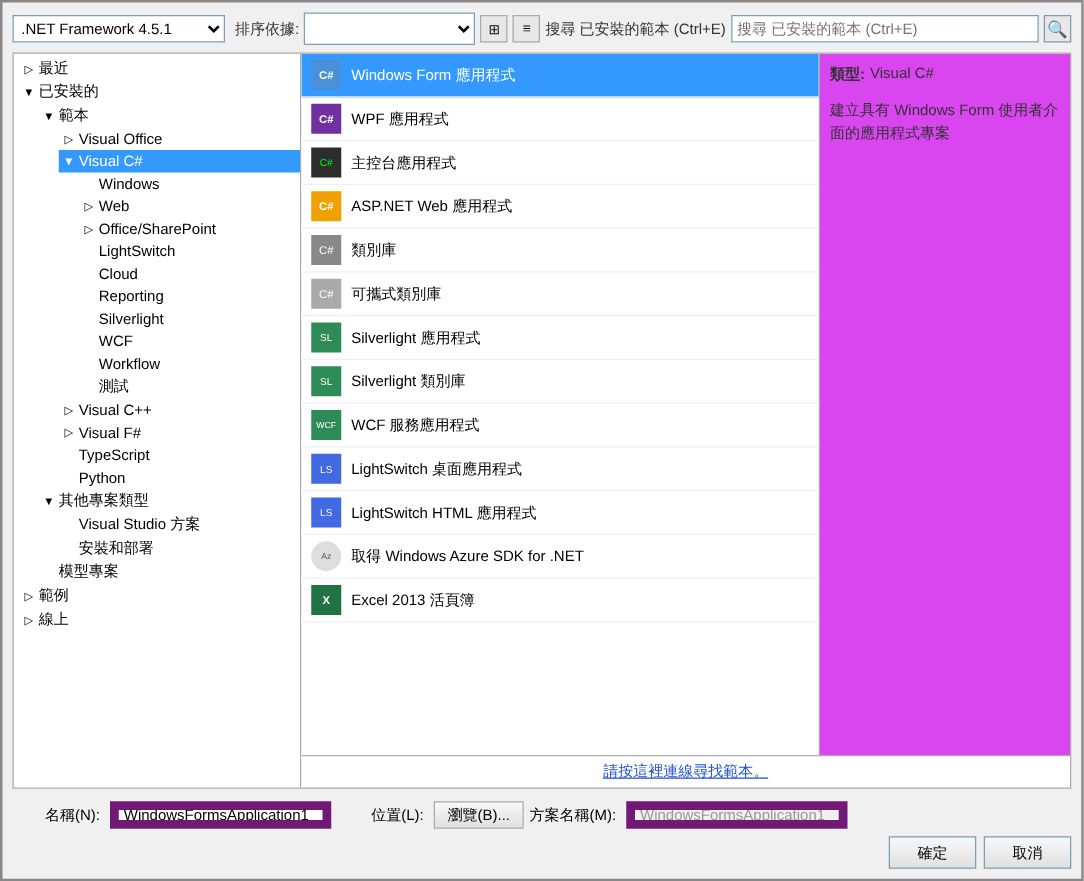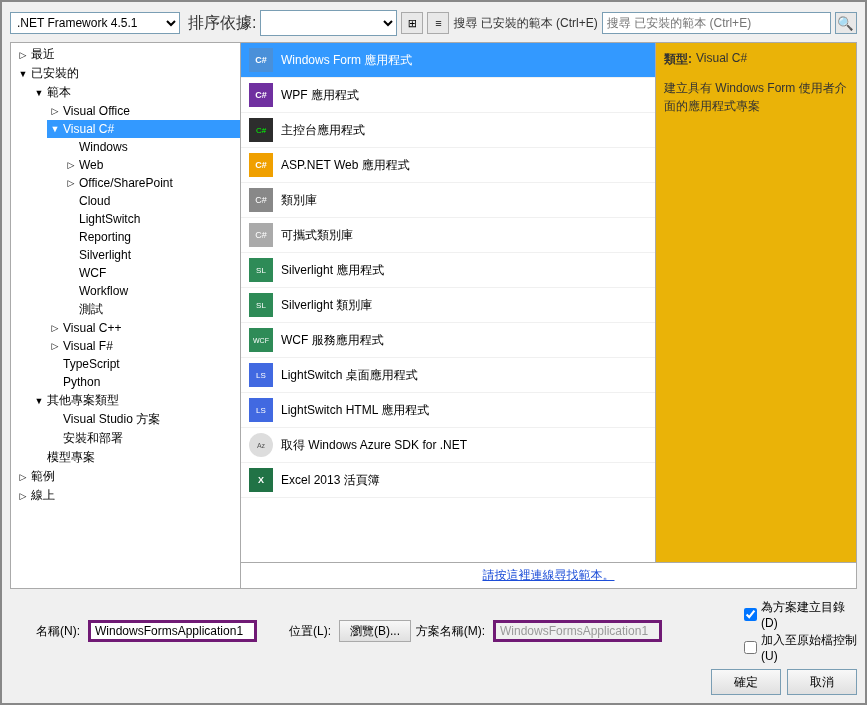--- a/index.html
+++ b/index.html
@@ -81,21 +81,21 @@
     .framework-select {
       width: 170px;
       height: 22px;
       border: 1px solid #7a9eb4;
       background: white;
       font-size: 12px;
       padding: 0 2px;
     }
 
     .sort-label {
-      font-size: 16px;
+      font-size: 12px;
       color: #333;
       margin-left: 4px;
     }
 
     .sort-select {
       width: 137px;
       height: 22px;
       border: 1px solid #7a9eb4;
       background: white;
       font-size: 12px;
@@ -215,21 +215,21 @@
       justify-content: center;
     }
 
     .project-name {
       font-size: 12px;
     }
 
     
     .info-panel {
       width: 200px;
-      background: #eab308;
+      background: #d946ef;
       padding: 8px;
       flex-shrink: 0;
       overflow-y: auto;
     }
 
     .info-type-label {
       font-size: 12px;
       font-weight: bold;
       color: #333;
       margin-bottom: 4px;
@@ -279,21 +279,21 @@
     .form-label {
       width: 70px;
       font-size: 12px;
       text-align: right;
       flex-shrink: 0;
     }
 
     .form-input {
       flex: 1;
       height: 22px;
-      border: 3px solid #701a75;
+      border: 7px solid #701a75;
       background: white;
       padding: 0 4px;
       font-size: 12px;
     }
 
     .form-input.disabled {
       background: #f0f0f0;
       color: #999;
     }
 
@@ -421,26 +421,26 @@
           <span class="item-label">Web</span>
         </div>
 
         <div class="tree-row indent4">
           <span class="expand-icon">▷</span>
           <span class="item-label">Office/SharePoint</span>
         </div>
 
         <div class="tree-row indent4">
           <span class="expand-icon">&nbsp;</span>
+          <span class="item-label">LightSwitch</span>
+        </div>
+
+        <div class="tree-row indent4">
+          <span class="expand-icon">&nbsp;</span>
           <span class="item-label">Cloud</span>
-        </div>
-
-        <div class="tree-row indent4">
-          <span class="expand-icon">&nbsp;</span>
-          <span class="item-label">LightSwitch</span>
         </div>
 
         <div class="tree-row indent4">
           <span class="expand-icon">&nbsp;</span>
           <span class="item-label">Reporting</span>
         </div>
 
         <div class="tree-row indent4">
           <span class="expand-icon">&nbsp;</span>
           <span class="item-label">Silverlight</span>
@@ -613,33 +613,20 @@
       <div class="form-row">
         <label class="form-label">位置(L):</label>
         <button class="browse-btn">瀏覽(B)...</button>
       </div>
 
       <div class="form-row">
         <label class="form-label">方案名稱(M):</label>
         <input class="form-input disabled" type="text" value="WindowsFormsApplication1" disabled="" style="">
       </div>
 
-      <div class="form-row">
-        <span class="form-label"></span>
-        <div style="display:flex;flex-direction:column;gap:2px;">
-          <div class="checkbox-row">
-            <input type="checkbox" checked="" style="">
-            <label>為方案建立目錄(D)</label>
-          </div>
-          <div class="checkbox-row">
-            <input type="checkbox" style="">
-            <label>加入至原始檔控制(U)</label>
-          </div>
-        </div>
-      </div>
 
     </div>
 
     <div class="button-row">
       <button class="dialog-btn">確定</button>
       <button class="dialog-btn">取消</button>
     </div>
 
   </div>
 </div>

